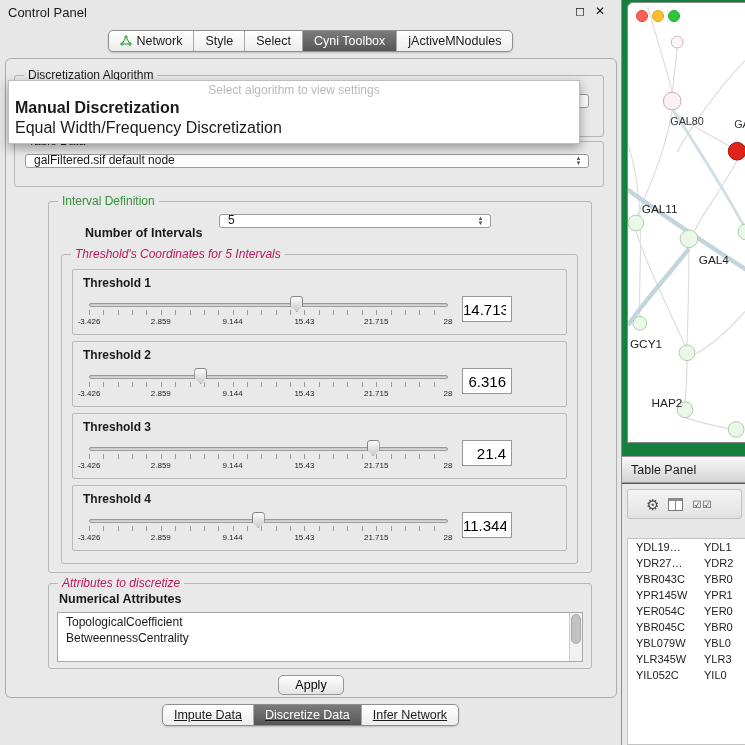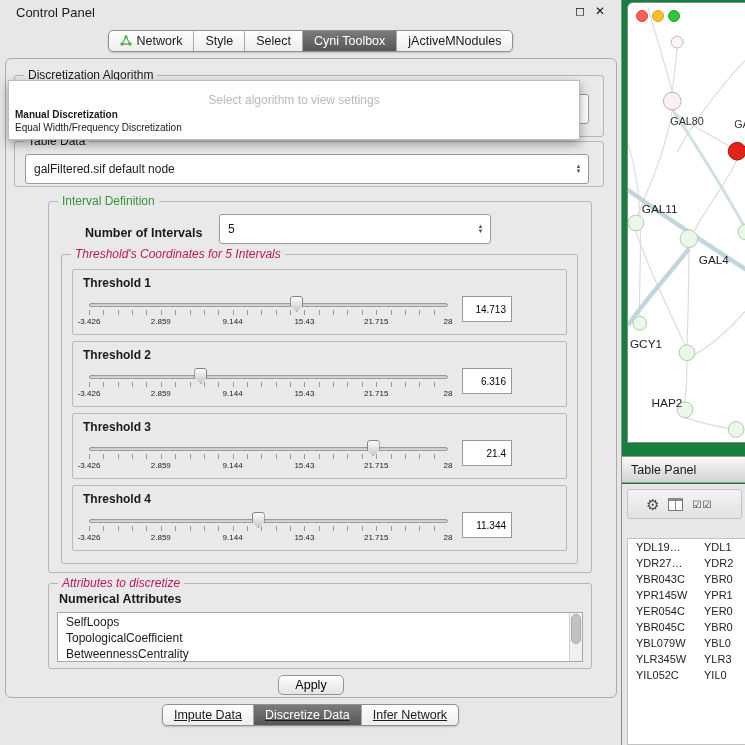--- a/index.html
+++ b/index.html
@@ -1,21 +1,21 @@
 <!DOCTYPE html>
 <html><head>
 <meta charset="utf-8">
 <style>
   * { margin:0; padding:0; box-sizing:border-box; }
   html,body { width:745px; height:745px; }
   body { font-family:"Liberation Sans",sans-serif; background:#e6e6e6; position:relative; overflow:hidden; color:#1a1a1a; }
 
   
   #control-panel { position:absolute; inset:0 124px 0 0; background:#e7e7e7; }
-  .cp-title { position:absolute; left:16px; top:5px; font-size:13px; }
+  .cp-title { position:absolute; left:8px; top:5px; font-size:13px; }
   .win-btns { position:absolute; right:16px; top:4px; display:flex; gap:10px; font-size:12px; color:#111; }
   .win-btns span { cursor:default; }
 
   .tabbar-top { position:absolute; top:30px; left:0; right:0; display:flex; justify-content:center; }
   .tabbar-bottom { position:absolute; top:704px; left:0; right:0; display:flex; justify-content:center;text-decoration:underline; }
   .seg { display:inline-flex; border:1px solid #8f8f8f; border-radius:5px; background:linear-gradient(#ffffff,#ededed); box-shadow:0 1px 2px rgba(0,0,0,.18); overflow:hidden; }
   .tab { display:flex; align-items:center; gap:5px; padding:3px 11px; font-size:12.5px; border-right:1px solid #a9a9a9; white-space:nowrap; }
   .tab:last-child { border-right:none; }
   .tab.selected { background:linear-gradient(#7b7b7b,#565656); color:#fff; }
   .net-tab-icon { width:12px; height:12px; }
@@ -25,58 +25,58 @@
   .group { position:absolute; border:1px solid #b6b6b6; border-radius:3px; }
   .gtitle { position:absolute; top:-8px; left:9px; background:#e9e9e9; padding:0 4px; font-size:12px; white-space:nowrap; }
   .gtitle.green { color:#37913a; }
   .gtitle.blue  { color:#be185d;font-style:italic; }
 
   .algo-group { top:16px; left:8px; right:12px; height:62px; }
   .td-group   { top:82px; left:8px; right:12px; height:46px; }
   .interval-group { top:142px; left:42px; right:24px; height:372px; }
   .attr-group { top:524px; left:42px; right:24px; height:86px; }
 
-  .combo { position:relative; height:30px; background:#fff; border:1px solid #9b9b9b; border-radius:3px; display:flex; align-items:center; padding:0 22px 0 8px; font-size:12px; }
+  .combo { position:relative; height:14px; background:#fff; border:1px solid #9b9b9b; border-radius:3px; display:flex; align-items:flex-end; padding:0 22px 0 8px; font-size:12px; }
   .combo .spinner { position:absolute; right:3px; top:0; bottom:0; width:13px; display:flex; flex-direction:column; justify-content:center; align-items:center; color:#555; }
   .combo .spinner i { font-style:normal; font-size:6px; line-height:5px; }
   .algo-combo { position:absolute; left:10px; right:14px; top:18px; }
   .td-combo   { position:absolute; left:10px; right:14px; top:12px; }
 
   .num-row   { position:absolute; top:12px; left:0; right:0; height:24px; }
   .num-label { position:absolute; left:36px; top:12px; font-size:12.5px; font-weight:bold; }
   .num-combo { position:absolute; left:170px; width:272px; top:0; }
 
   .thresh-group { position:absolute; left:12px; right:13px; top:52px; bottom:8px; }
   .th-panel { position:relative; margin:0 10px 6px; height:66px; border:1px solid #b9b9b9; border-radius:2px; }
   .th-panel.first { margin-top:14px; }
   .th-label { position:absolute; left:10px; top:6px; font-size:12px; font-weight:bold; }
   .th-row { position:absolute; left:16px; right:10px; top:26px; display:flex; align-items:flex-start; }
   .slider { position:relative; flex:1; height:38px; margin-right:14px; }
   .track { position:absolute; left:0; right:0; top:7px; height:4px; background:linear-gradient(#c2c2c2,#e0e0e0); border:1px solid #9a9a9a; border-radius:2px; }
   .thumb { position:absolute; top:0; width:13px; height:16px; margin-left:-6px; background:linear-gradient(#fdfdfd,#c9c9c9); border:1px solid #858585; border-radius:3px 3px 2px 2px; clip-path:polygon(0 0,100% 0,100% 62%,50% 100%,0 62%); }
   .ticks { position:absolute; left:0; right:0; top:14px; height:5px; background:repeating-linear-gradient(to right,#9a9a9a 0,#9a9a9a 1px,transparent 1px,transparent 4%); }
   .scale-row { position:absolute; left:0; right:0; top:21px; height:12px; }
   .scale-label { position:absolute; transform:translateX(-50%); font-size:8px; color:#222; white-space:nowrap; }
-  .th-value { width:50px; height:26px; border:1px solid #979797; background:#fff; font-family:inherit; font-size:10px; text-align:right; padding-right:5px; }
+  .th-value { width:50px; height:26px; border:1px solid #979797; background:#fff; font-family:inherit; font-size:15px; text-align:right; padding-right:5px; }
   .th-spacer { width:44px; }
 
   .attr-heading { position:absolute; left:10px; top:8px; font-size:12.5px; font-weight:bold; }
   .listbox { position:absolute; left:8px; right:8px; top:28px; bottom:6px; background:#fff; border:1px solid #a8a8a8; overflow:hidden; }
   .list-items { position:absolute; inset:1px 14px 0 0; overflow:hidden; }
   .list-item { font-size:12px; line-height:16px; padding-left:8px; white-space:nowrap; }
   .vscroll { position:absolute; top:0; bottom:0; right:0; width:13px; background:#f1f1f1; border-left:1px solid #cfcfcf; }
   .vthumb { position:absolute; left:1px; right:1px; top:1px; height:30px; background:#c2c2c2; border:1px solid #ababab; border-radius:6px; }
 
   .apply-wrap { position:absolute; top:616px; left:0; right:0; text-align:center; }
   .apply { font-family:inherit; font-size:12.5px; padding:2px 16px; background:linear-gradient(#ffffff,#e3e3e3); border:1px solid #969696; border-radius:5px; }
 
   
   #algo-popup { position:absolute; left:8px; top:80px; width:572px; z-index:40; background:#fff; border:1px solid #bdbdbd; box-shadow:0 4px 10px rgba(0,0,0,.35); padding-bottom:5px; }
-  .popup-prompt { text-align:center; font-size:12px; color:#b9b9b9; padding:12px 0 1px; }
-  .popup-opt { font-size:10px; padding:1px 6px; }
+  .popup-prompt { text-align:center; font-size:12px; color:#b9b9b9; padding:2px 0 1px; }
+  .popup-opt { font-size:16px; padding:1px 6px; }
   .popup-opt.bold { font-weight:bold; }
 
   
   #right-col { position:absolute; top:0; right:0; width:124px; height:745px; border-left:1px solid #8e8e8e; background:#15803d; }
   .net-window { position:absolute; left:5px; top:2px; right:0; height:441px; background:#fff; border:1px solid #8a8a8a; border-right:none; border-radius:6px 0 0 0; overflow:hidden; }
   .traffic { position:absolute; left:8px; top:7px; display:flex; gap:4px; z-index:5; }
   .tl { width:12px; height:12px; border-radius:50%; }
   .tl.red    { background:#ff6056; border:1px solid #d5443c; }
   .tl.yellow { background:#ffbd2d; border:1px solid #dd9f22; }
   .tl.green  { background:#2bc83f; border:1px solid #22a332; }
@@ -262,21 +262,20 @@
         </div>
 
       </div>
     </div>
 
     <div class="group attr-group">
       <span class="gtitle blue">Attributes to discretize</span>
       <div class="attr-heading">Numerical Attributes</div>
       <div class="listbox">
         <div class="list-items">
-            <div class="list-item">SelfLoops</div>
             <div class="list-item">TopologicalCoefficient</div>
             <div class="list-item">BetweennessCentrality</div>
           </div>
         <div class="vscroll">
           <div class="vthumb"></div>
         </div>
       </div>
     </div>
 
     <div class="apply-wrap">

